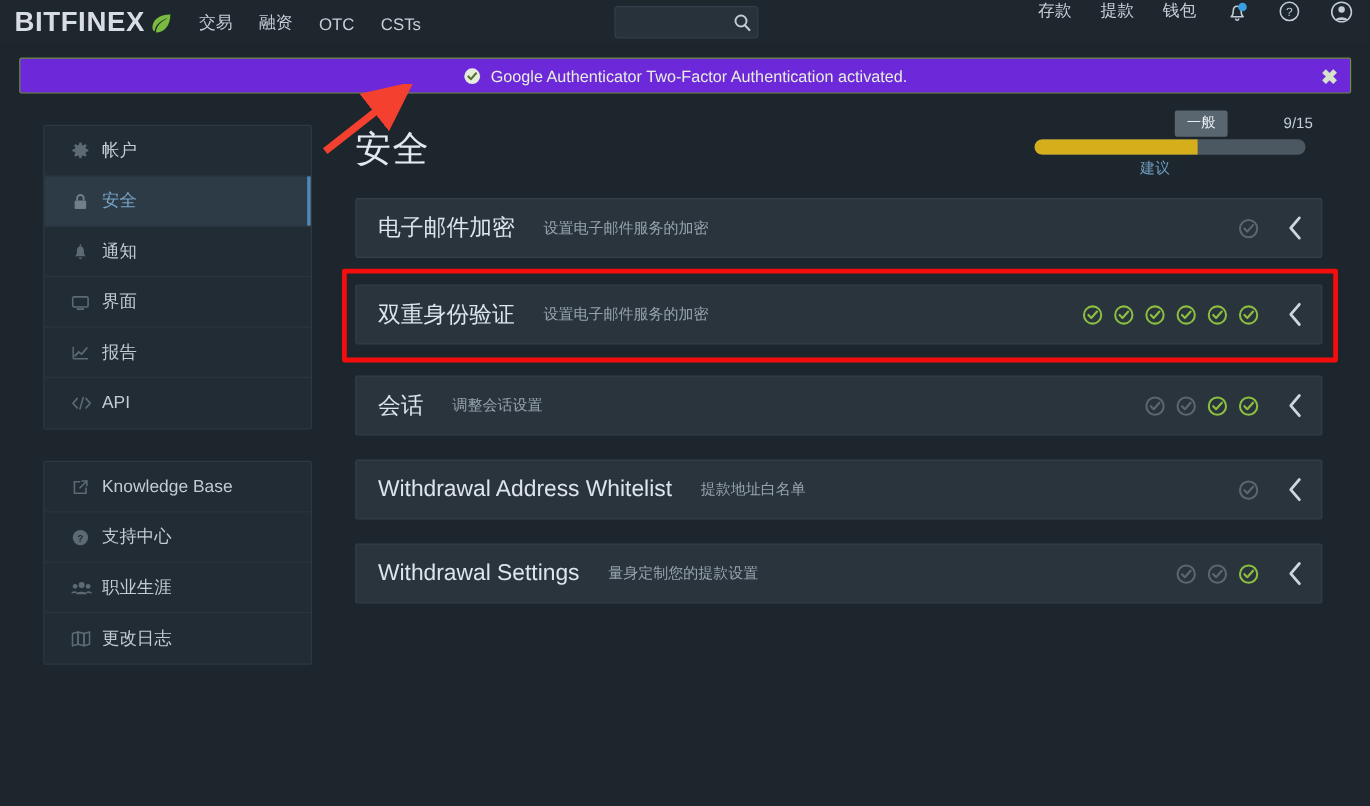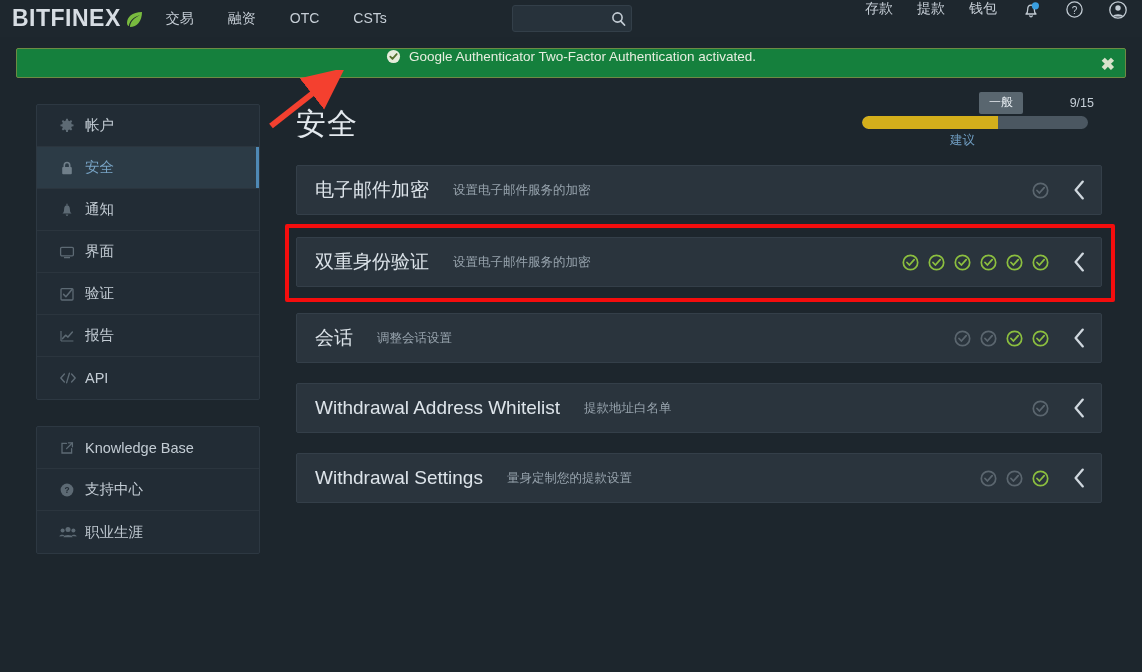--- a/index.html
+++ b/index.html
@@ -22,21 +22,21 @@
     margin-left: 12px; margin-right: 22px;
   }
   .brand-text {
     font-size: 23px; font-weight: bold; letter-spacing: 0.5px;
     color: #d7dde3;
     font-family: "Liberation Sans", sans-serif;
   }
   .leaf {
     width: 20px; height: 20px; margin-left: 3px; position: relative;
   }
-  .nav-left { display: flex; align-items: flex-start; gap: 34px; }
+  .nav-left { display: flex; align-items: flex-end; gap: 22px; }
   .nav-left .nav-item { font-size: 14px; color: #c6ced6; cursor: pointer; }
 
   .search-wrap {
     position: absolute; left: 512px; top: 5px;
     width: 120px; height: 27px;
     background: #27323b;
     border: 1px solid #333f49; border-radius: 3px;
     display: flex; align-items: center; justify-content: flex-end;
   }
   .search-input {
@@ -51,23 +51,23 @@
     position: absolute; right: 14px; top: 0; height: 37px;
     display: flex; align-items: flex-start; gap: 24px;
   }
   .nav-right .nav-item { font-size: 14px; color: #c6ced6; cursor: pointer; }
   .icon-btn { display: flex; align-items: center; justify-content: center; cursor: pointer; position: relative; }
 
   
   .alert {
     position: absolute; left: 16px; top: 48px;
     width: 1110px; height: 30px;
-    background: #15803d;
+    background: #6d28d9;
     border: 1px solid #6e8a43;
-    display: flex; align-items: flex-start; justify-content: center;
+    display: flex; align-items: center; justify-content: center;
     border-radius: 2px;
   }
   .alert-text {
     font-size: 13.5px; color: #e7eee0; font-weight: 400;
   }
   .alert-check { margin-right: 8px; display: inline-flex; align-items: center; }
   .alert-close {
     position: absolute; right: 10px; top: 0; height: 30px;
     display: flex; align-items: center;
     color: #d8e2cb; font-size: 17px; font-weight: bold; cursor: pointer;
@@ -267,29 +267,20 @@
     <div class="side-item">
       <span class="s-icon">
         <svg width="16" height="16" viewBox="0 0 16 16">
           <rect x="1.6" y="3.4" width="12.8" height="8.4" rx="1.2" fill="none" stroke="#5d6a74" stroke-width="1.3"></rect>
           <line x1="5" y1="13.6" x2="11" y2="13.6" stroke="#5d6a74" stroke-width="1.3"></line>
         </svg>
       </span>
       <span class="s-label">界面</span>
     </div>
 
-    <div class="side-item">
-      <span class="s-icon">
-        <svg width="16" height="16" viewBox="0 0 16 16">
-          <rect x="2" y="2.6" width="12" height="11.4" rx="1" fill="none" stroke="#5d6a74" stroke-width="1.3"></rect>
-          <path d="M4.6 8.4 L6.9 10.7 L13 3.4" fill="none" stroke="#5d6a74" stroke-width="1.5" stroke-linecap="round" stroke-linejoin="round"></path>
-        </svg>
-      </span>
-      <span class="s-label">验证</span>
-    </div>
 
     <div class="side-item">
       <span class="s-icon">
         <svg width="16" height="16" viewBox="0 0 16 16">
           <path d="M2 13 V3" stroke="#5d6a74" stroke-width="1.2" fill="none"></path>
           <path d="M2 13 H14.4" stroke="#5d6a74" stroke-width="1.2" fill="none"></path>
           <path d="M3.6 10.6 L6.6 7.2 L9 9.1 L13.4 4" fill="none" stroke="#5d6a74" stroke-width="1.5" stroke-linecap="round" stroke-linejoin="round"></path>
         </svg>
       </span>
       <span class="s-label">报告</span>
@@ -338,20 +329,30 @@
           <path d="M4.4 13.2 C4.4 10.4 13.6 10.4 13.6 13.2 Z" fill="#5d6a74"></path>
           <circle cx="3.6" cy="6.6" r="2" fill="#5d6a74"></circle>
           <path d="M0.4 12.6 C0.4 10.2 5.2 10.2 5.4 12" fill="#5d6a74"></path>
           <circle cx="14.4" cy="6.6" r="2" fill="#5d6a74"></circle>
           <path d="M17.6 12.6 C17.6 10.2 12.8 10.2 12.6 12" fill="#5d6a74"></path>
         </svg>
       </span>
       <span class="s-label">职业生涯</span>
     </div>
 
+    <div class="side-item">
+      <span class="s-icon">
+        <svg width="17" height="16" viewBox="0 0 17 16">
+          <path d="M1.4 4 L6 2.6 V12.8 L1.4 14.2 Z" fill="none" stroke="#5d6a74" stroke-width="1.3" stroke-linejoin="round"></path>
+          <path d="M6 2.6 L11 4 V14.2 L6 12.8 Z" fill="none" stroke="#5d6a74" stroke-width="1.3" stroke-linejoin="round"></path>
+          <path d="M11 4 L15.6 2.6 V12.8 L11 14.2 Z" fill="none" stroke="#5d6a74" stroke-width="1.3" stroke-linejoin="round"></path>
+        </svg>
+      </span>
+      <span class="s-label">更改日志</span>
+    </div>
   </div>
 </div>
 
 <div class="main">
   <div class="page-title">安全</div>
 
   <div class="meter">
     <div class="meter-bubble">一般</div>
     <div class="meter-count">9/15</div>
     <div class="meter-bar">

